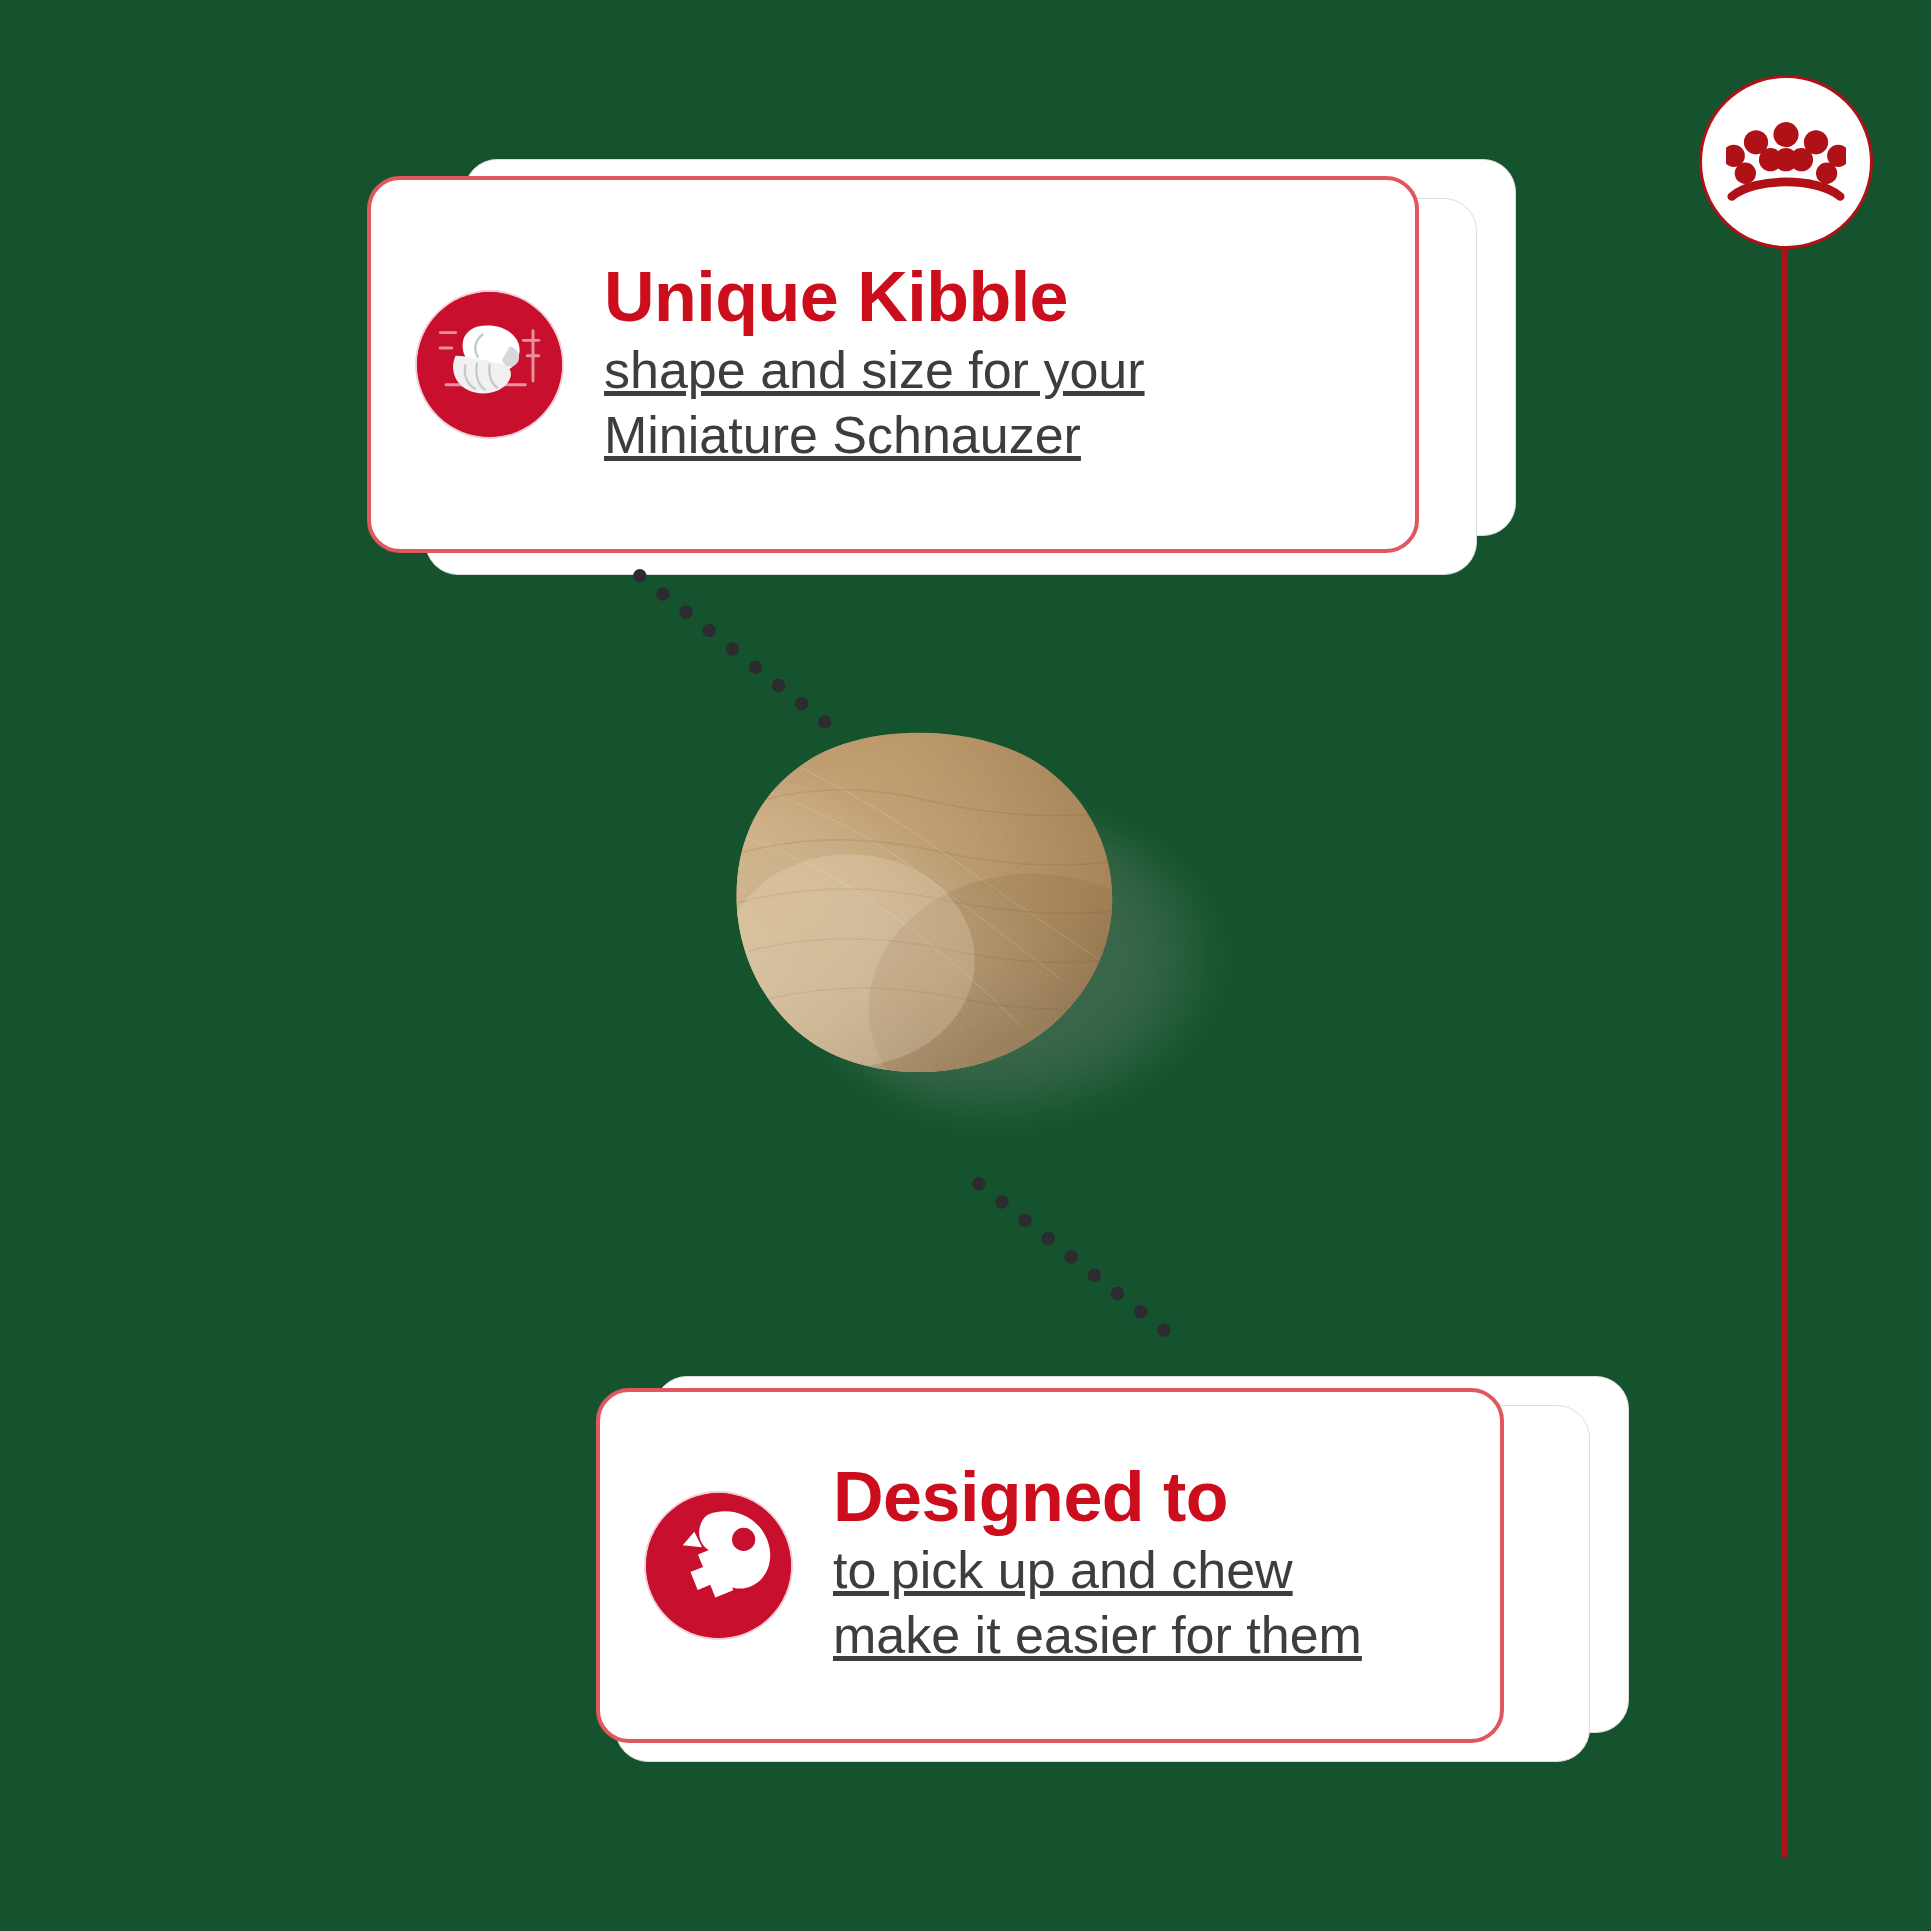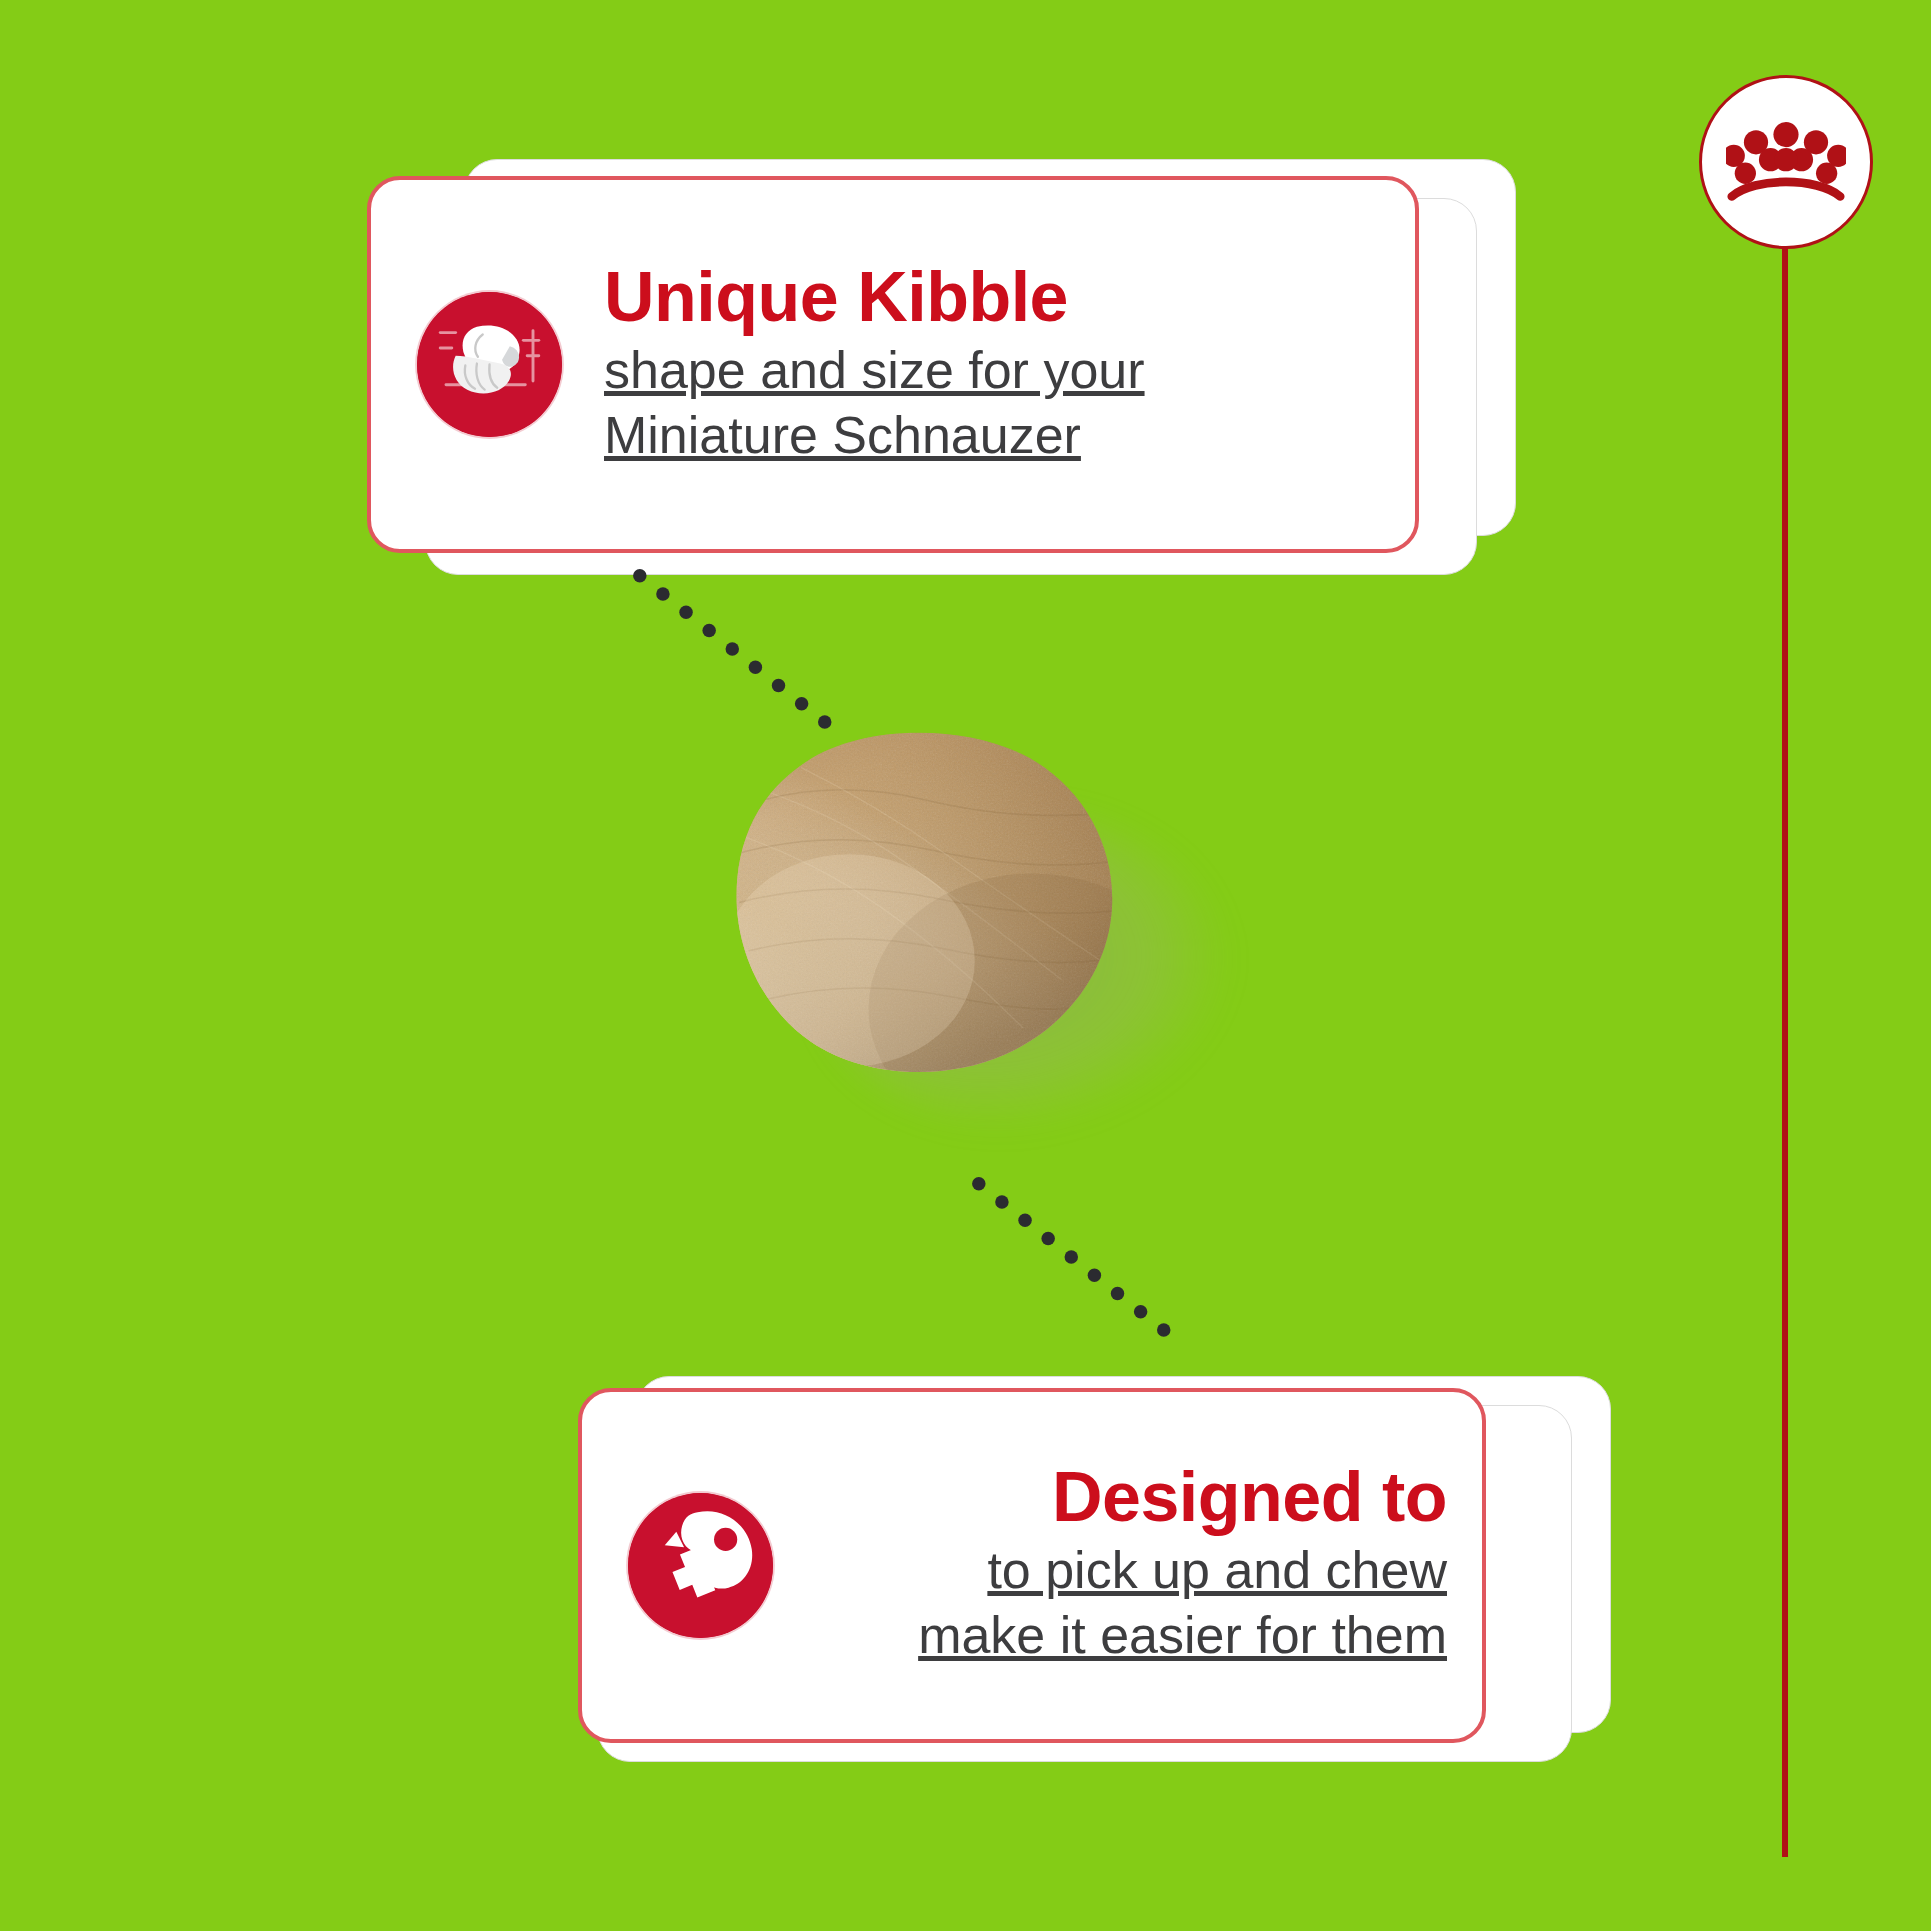--- a/index.html
+++ b/index.html
@@ -8,21 +8,21 @@
     padding: 0;
     background: #ffffff;
   }
   body {
     font-family: "Liberation Sans", "DejaVu Sans", sans-serif;
   }
   #stage {
     position: relative;
     width: 1931px;
     height: 1931px;
-    background: #84cc16;
+    background: #14532d;
     overflow: hidden;
   }
 
   
   .brand-wrap {
     position: absolute;
     left: 1699px;
     top: 75px;
     width: 193px;
     height: 193px;
@@ -320,21 +320,21 @@
         <circle cx="80" cy="65" r="7"></circle>
         <circle cx="104" cy="84" r="7"></circle>
         <circle cx="128" cy="103" r="7"></circle>
         <circle cx="152" cy="122" r="7"></circle>
         <circle cx="176" cy="141" r="7"></circle>
         <circle cx="200" cy="160" r="7"></circle>
       </g>
     </svg>
   </div>
 
-  <div class="card-stack" style="left:578px; top:1376px; width:975px; height:386px;text-align:right;">
+  <div class="card-stack" style="left:596px; top:1376px; width:975px; height:386px;">
 
     <div class="card-ghost" style="left:58px; top:0px;  width:975px; height:357px;"></div>
     <div class="card-ghost" style="left:19.3px; top:29px; width:975px; height:357px;"></div>
 
     <div class="card-front" style="left:0px; top:11.6px; width:908px; height:355px;">
 
       <div class="badge">
         <svg viewBox="0 0 150 150" aria-hidden="true">
           <circle cx="75" cy="75" r="75" fill="#c8102e"></circle>
 

